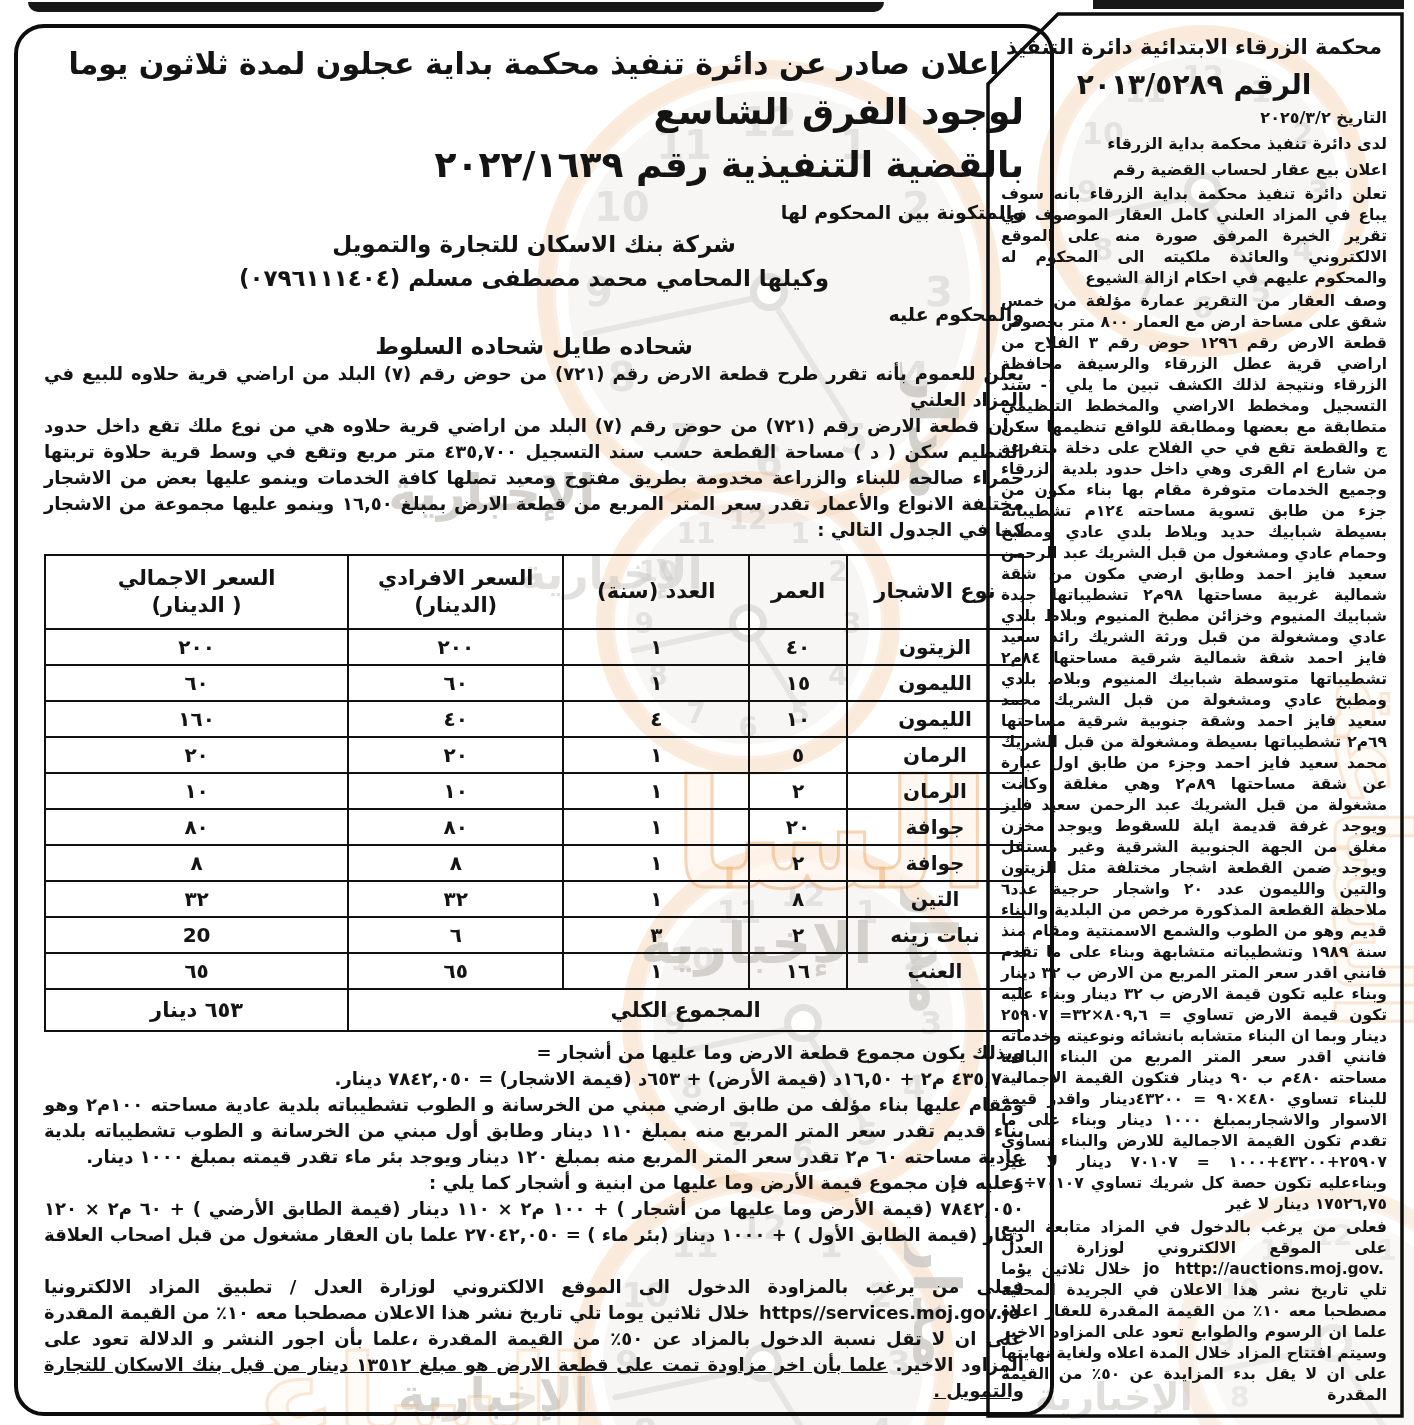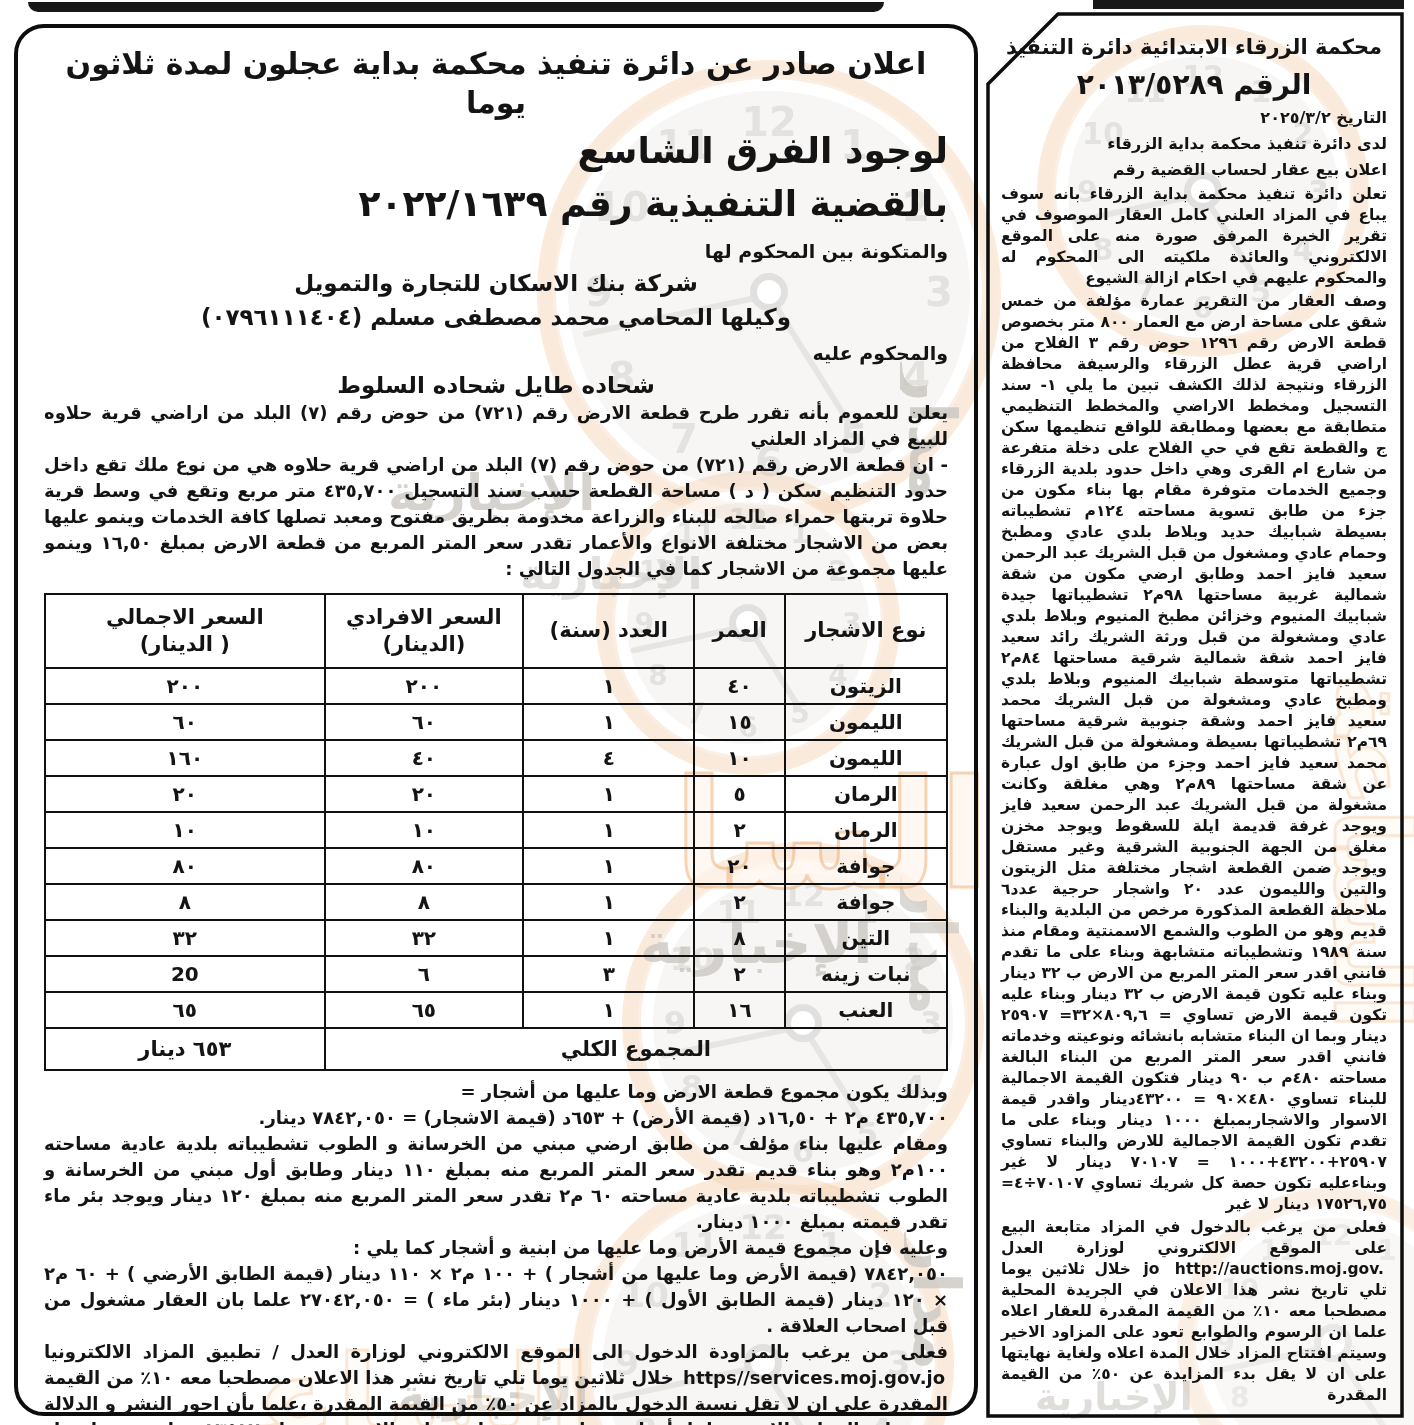--- a/index.html
+++ b/index.html
@@ -34,21 +34,21 @@
   .m1{left:900px;top:60px;font-size:64px;height:440px;opacity:.85;}
   .m2{left:900px;top:545px;font-size:64px;height:470px;opacity:.7;}
   .m3{left:904px;top:1030px;font-size:64px;height:340px;opacity:.8;}
   .o1{left:670px;top:760px;font-size:150px;width:320px;overflow:hidden;}
   .o2{left:1318px;top:600px;font-size:105px;writing-mode:vertical-rl;height:430px;opacity:.45;}
   .o3{left:260px;top:1340px;font-size:120px;width:330px;overflow:hidden;opacity:.45;}
   
   .bar-l{position:absolute;left:28px;top:2px;width:856px;height:10px;background:#171717;border-radius:0 0 14px 14px;z-index:1;}
   .bar-r{position:absolute;left:1093px;top:0;width:311px;height:9px;background:#171717;z-index:1;}
   
-  .left-block{position:absolute;left:14px;top:24px;width:964px;height:1392px;box-sizing:border-box;
+  .left-block{position:absolute;left:14px;top:24px;width:1040px;height:1392px;box-sizing:border-box;
     border:4.5px solid #0d0d0d;border-radius:30px;padding:12px 26px 0 26px;z-index:1;background:transparent;}
   .left-block .h1{font-size:30px;font-weight:700;text-align:center;margin:4px 0 6px;line-height:1.3;}
   .left-block .h2{font-size:36px;font-weight:700;text-align:right;margin:2px 0 6px;line-height:1.3;}
   .side-label{font-size:19px;font-weight:700;text-align:right;margin:12px 0 2px;}
   .party{font-size:23px;font-weight:700;text-align:center;margin:8px 0 2px;}
   .body{font-size:18px;line-height:26px;font-weight:700;text-align:justify;text-align-last:right;margin:0 0;}
   .url{font-weight:700;padding:0 3px;}
   .ul{text-decoration:underline;}
   table.trees{width:100%;border-collapse:collapse;margin:11px 0 8px;table-layout:fixed;}
   table.trees th,table.trees td{border:2.5px solid #101010;text-align:center;font-weight:700;}

